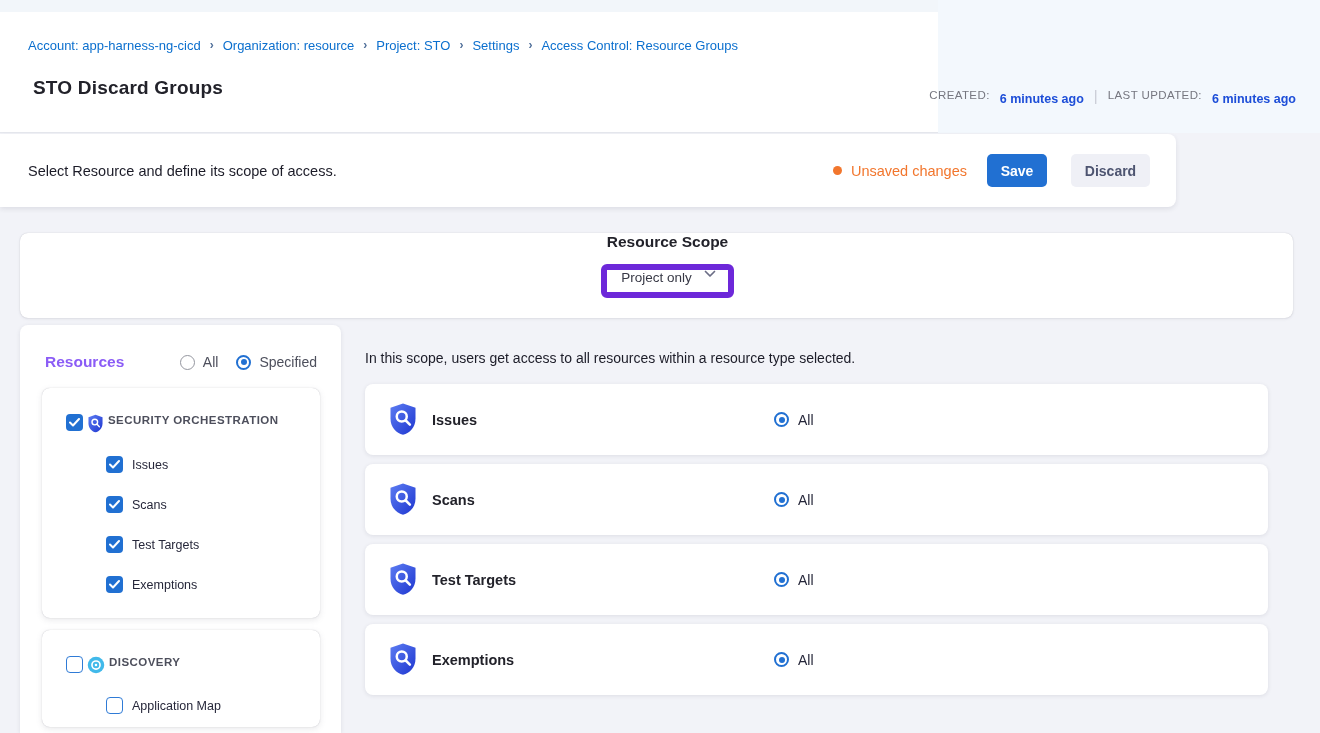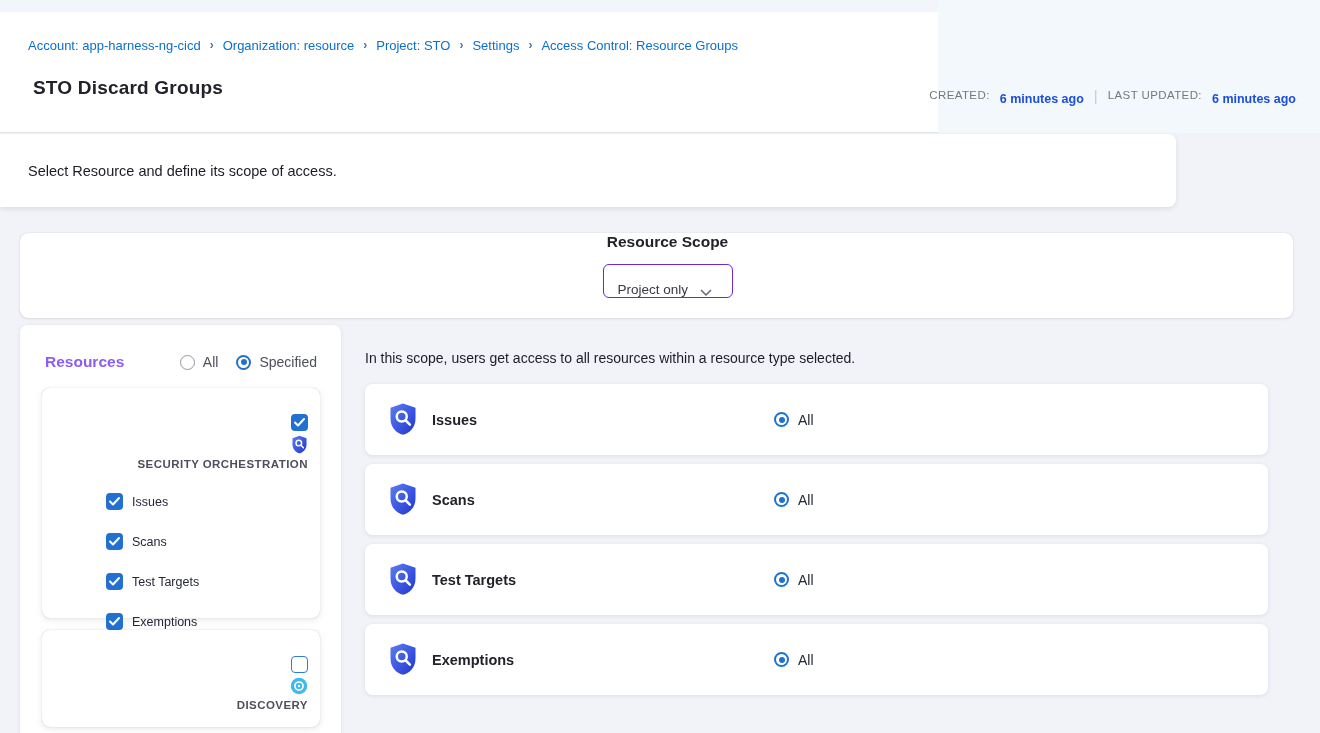--- a/index.html
+++ b/index.html
@@ -69,22 +69,22 @@
   
   .scope-card {
     position: absolute; top: 233px; left: 20px; width: 1273px; height: 85px;
     background: #ffffff; border-radius: 8px;
     box-shadow: 0 0 1px rgba(40,41,61,.25), 0 1px 3px rgba(96,97,112,.12);
     display: flex; align-items: center; padding-left: 22px; gap: 13px; flex-direction: column;
   }
   .scope-label { font-size: 15.5px; font-weight: 700; color: #22222a; }
   .scope-select {
     height: 34px; min-width: 130px; background: #ffffff;
-    border: 1px solid #6d28d9; border-radius: 6px;
-    display: inline-flex; align-items: flex-end; gap: 12px;
+    border: 6px solid #6d28d9; border-radius: 6px;
+    display: inline-flex; align-items: flex-start; gap: 12px;
     padding: 0 12px 0 14px; cursor: pointer;
   }
   .scope-select-value { font-size: 13.5px; color: #383946; }
 
   
   .left-panel {
     position: absolute; top: 325px; left: 20px; width: 321px; height: 408px;
     background: #ffffff; border-radius: 8px 8px 0 0;
     box-shadow: 0 1px 4px rgba(40,41,61,.10);
   }
@@ -108,22 +108,22 @@
   }
 
   .group-card {
     position: absolute; left: 22px; width: 278px;
     background: #ffffff; border-radius: 8px;
     box-shadow: 0 0 1px rgba(40,41,61,.30), 0 2px 6px rgba(96,97,112,.14);
   }
   .group-card-1 { top: 63px; height: 230px; }
   .group-card-2 { top: 305px; height: 97px; }
   .group-header {
-    display: flex; align-items: flex-end; gap: 4px;
-    padding: 26px 12px 0 24px; cursor: pointer; flex-direction: column;
+    display: flex; align-items: flex-start; gap: 4px;
+    padding: 26px 12px 0 24px; cursor: pointer;
   }
   .group-label {
     font-size: 11.5px; font-weight: 700; color: #4d4f5c;
     letter-spacing: .45px; text-transform: uppercase; white-space: nowrap;
   }
   .group-item {
     display: flex; align-items: center; gap: 9px;
     margin: 23px 0 0 64px; cursor: pointer;
   }
   .group-item-label { font-size: 12.5px; color: #26273a; }
@@ -199,20 +199,26 @@
     <span class="meta-label">CREATED:</span>
     <span class="meta-value">6 minutes ago</span>
     <span class="meta-divider">|</span>
     <span class="meta-label">LAST UPDATED:</span>
     <span class="meta-value">6 minutes ago</span>
   </div>
 </div>
 
 <div class="toolbar">
   <span class="toolbar-desc">Select Resource and define its scope of access.</span>
+  <div class="toolbar-right">
+    <span class="unsaved-dot"></span>
+    <span class="unsaved-text">Unsaved changes</span>
+    <button class="btn btn-save">Save</button>
+    <button class="btn btn-discard">Discard</button>
+  </div>
 </div>
 
 <div class="scope-card">
   <span class="scope-label">Resource Scope</span>
   <div class="scope-select">
     <span class="scope-select-value">Project only</span>
     <svg width="12" height="8" viewBox="0 0 12 8">
       <polyline points="1.5,1.5 6,6 10.5,1.5" fill="none" stroke="#6b6d85" stroke-width="1.7" stroke-linecap="round" stroke-linejoin="round"></polyline>
     </svg>
   </div>

